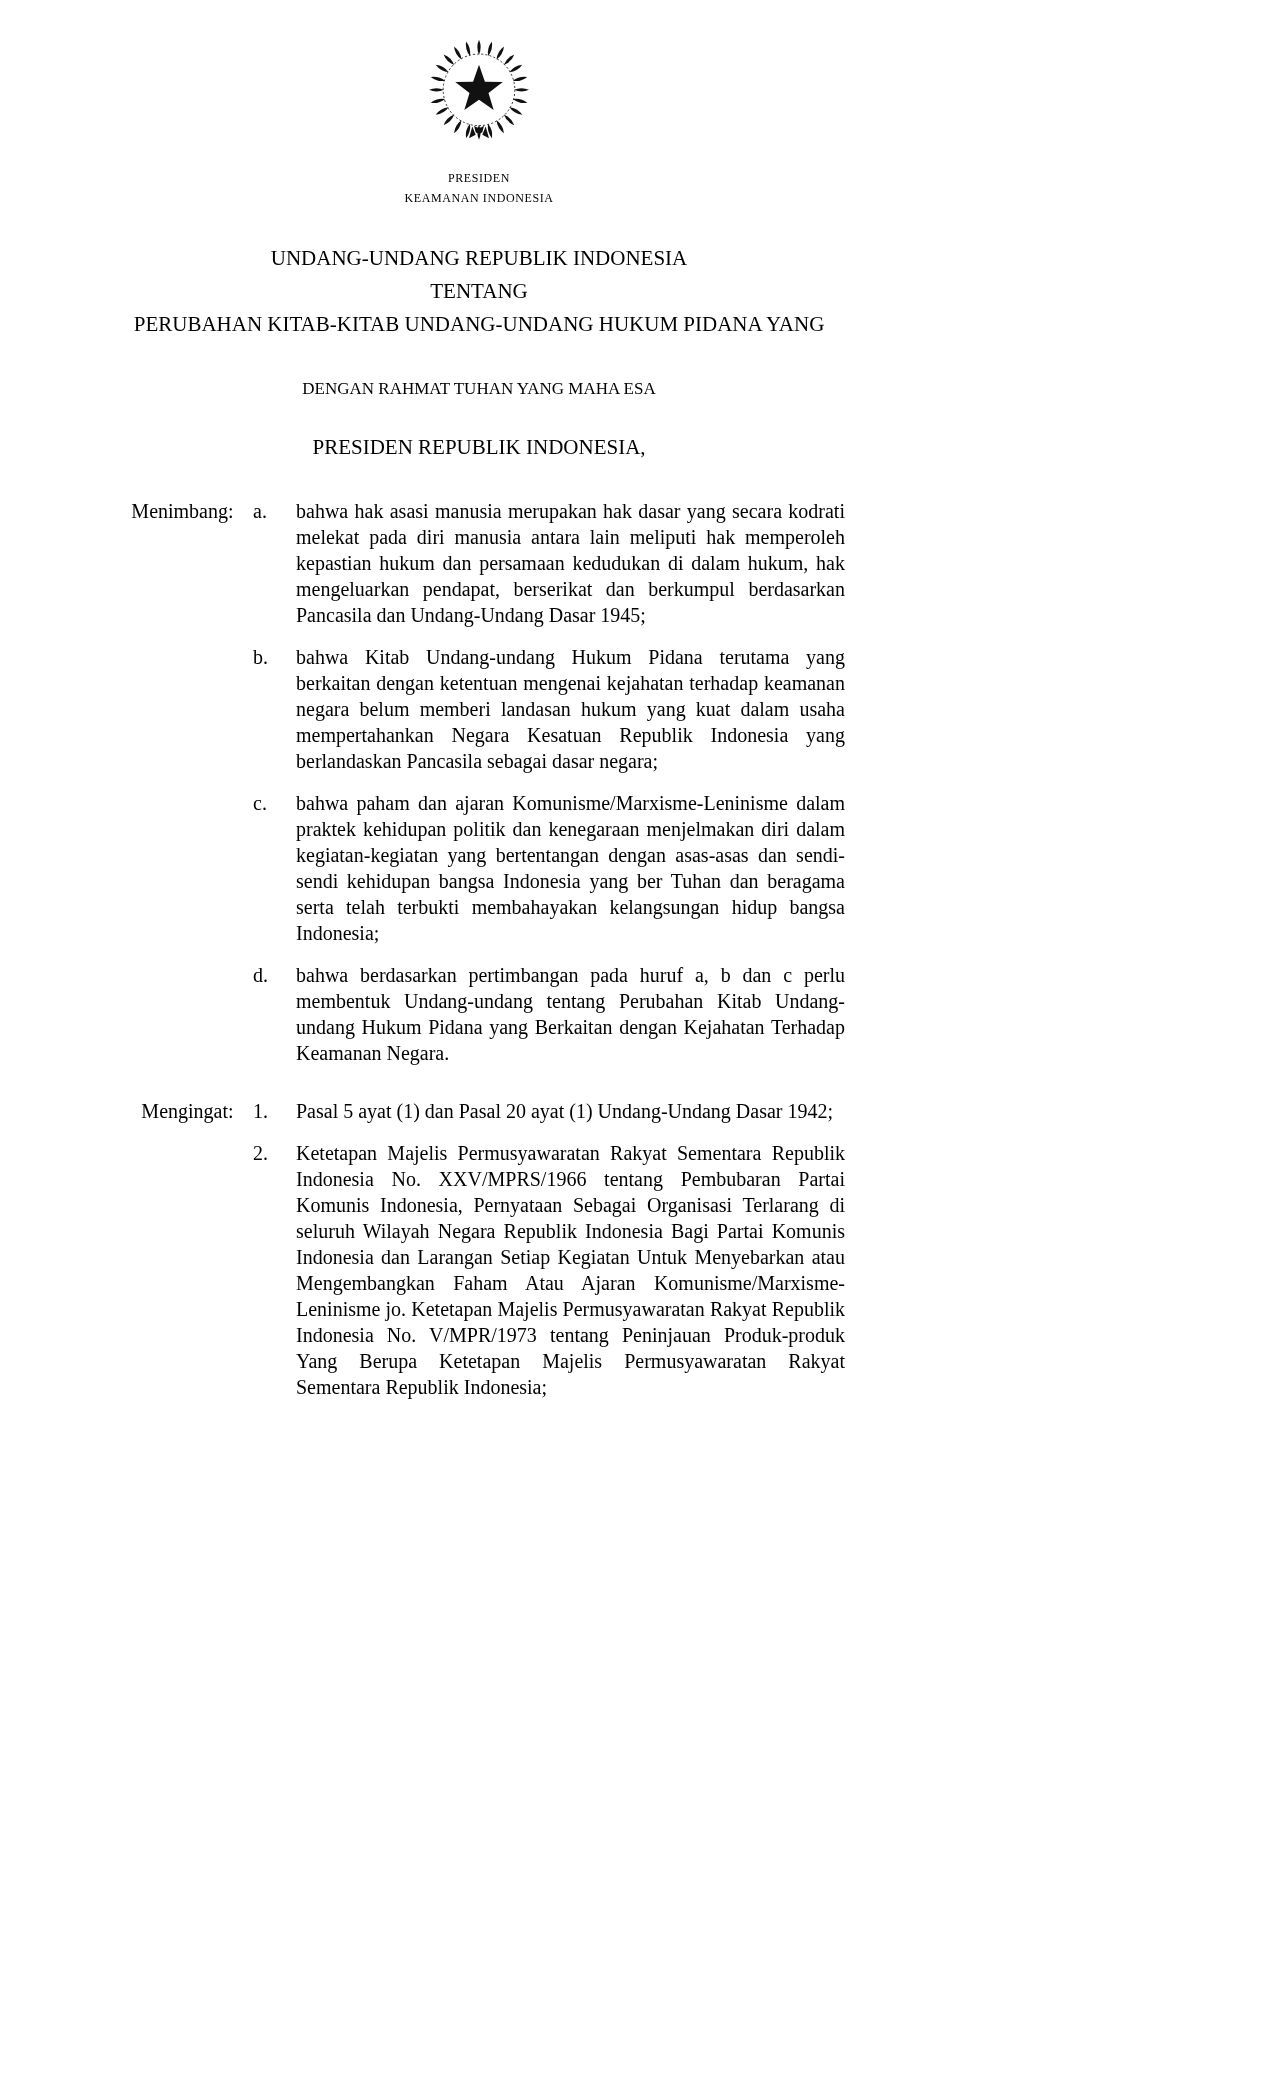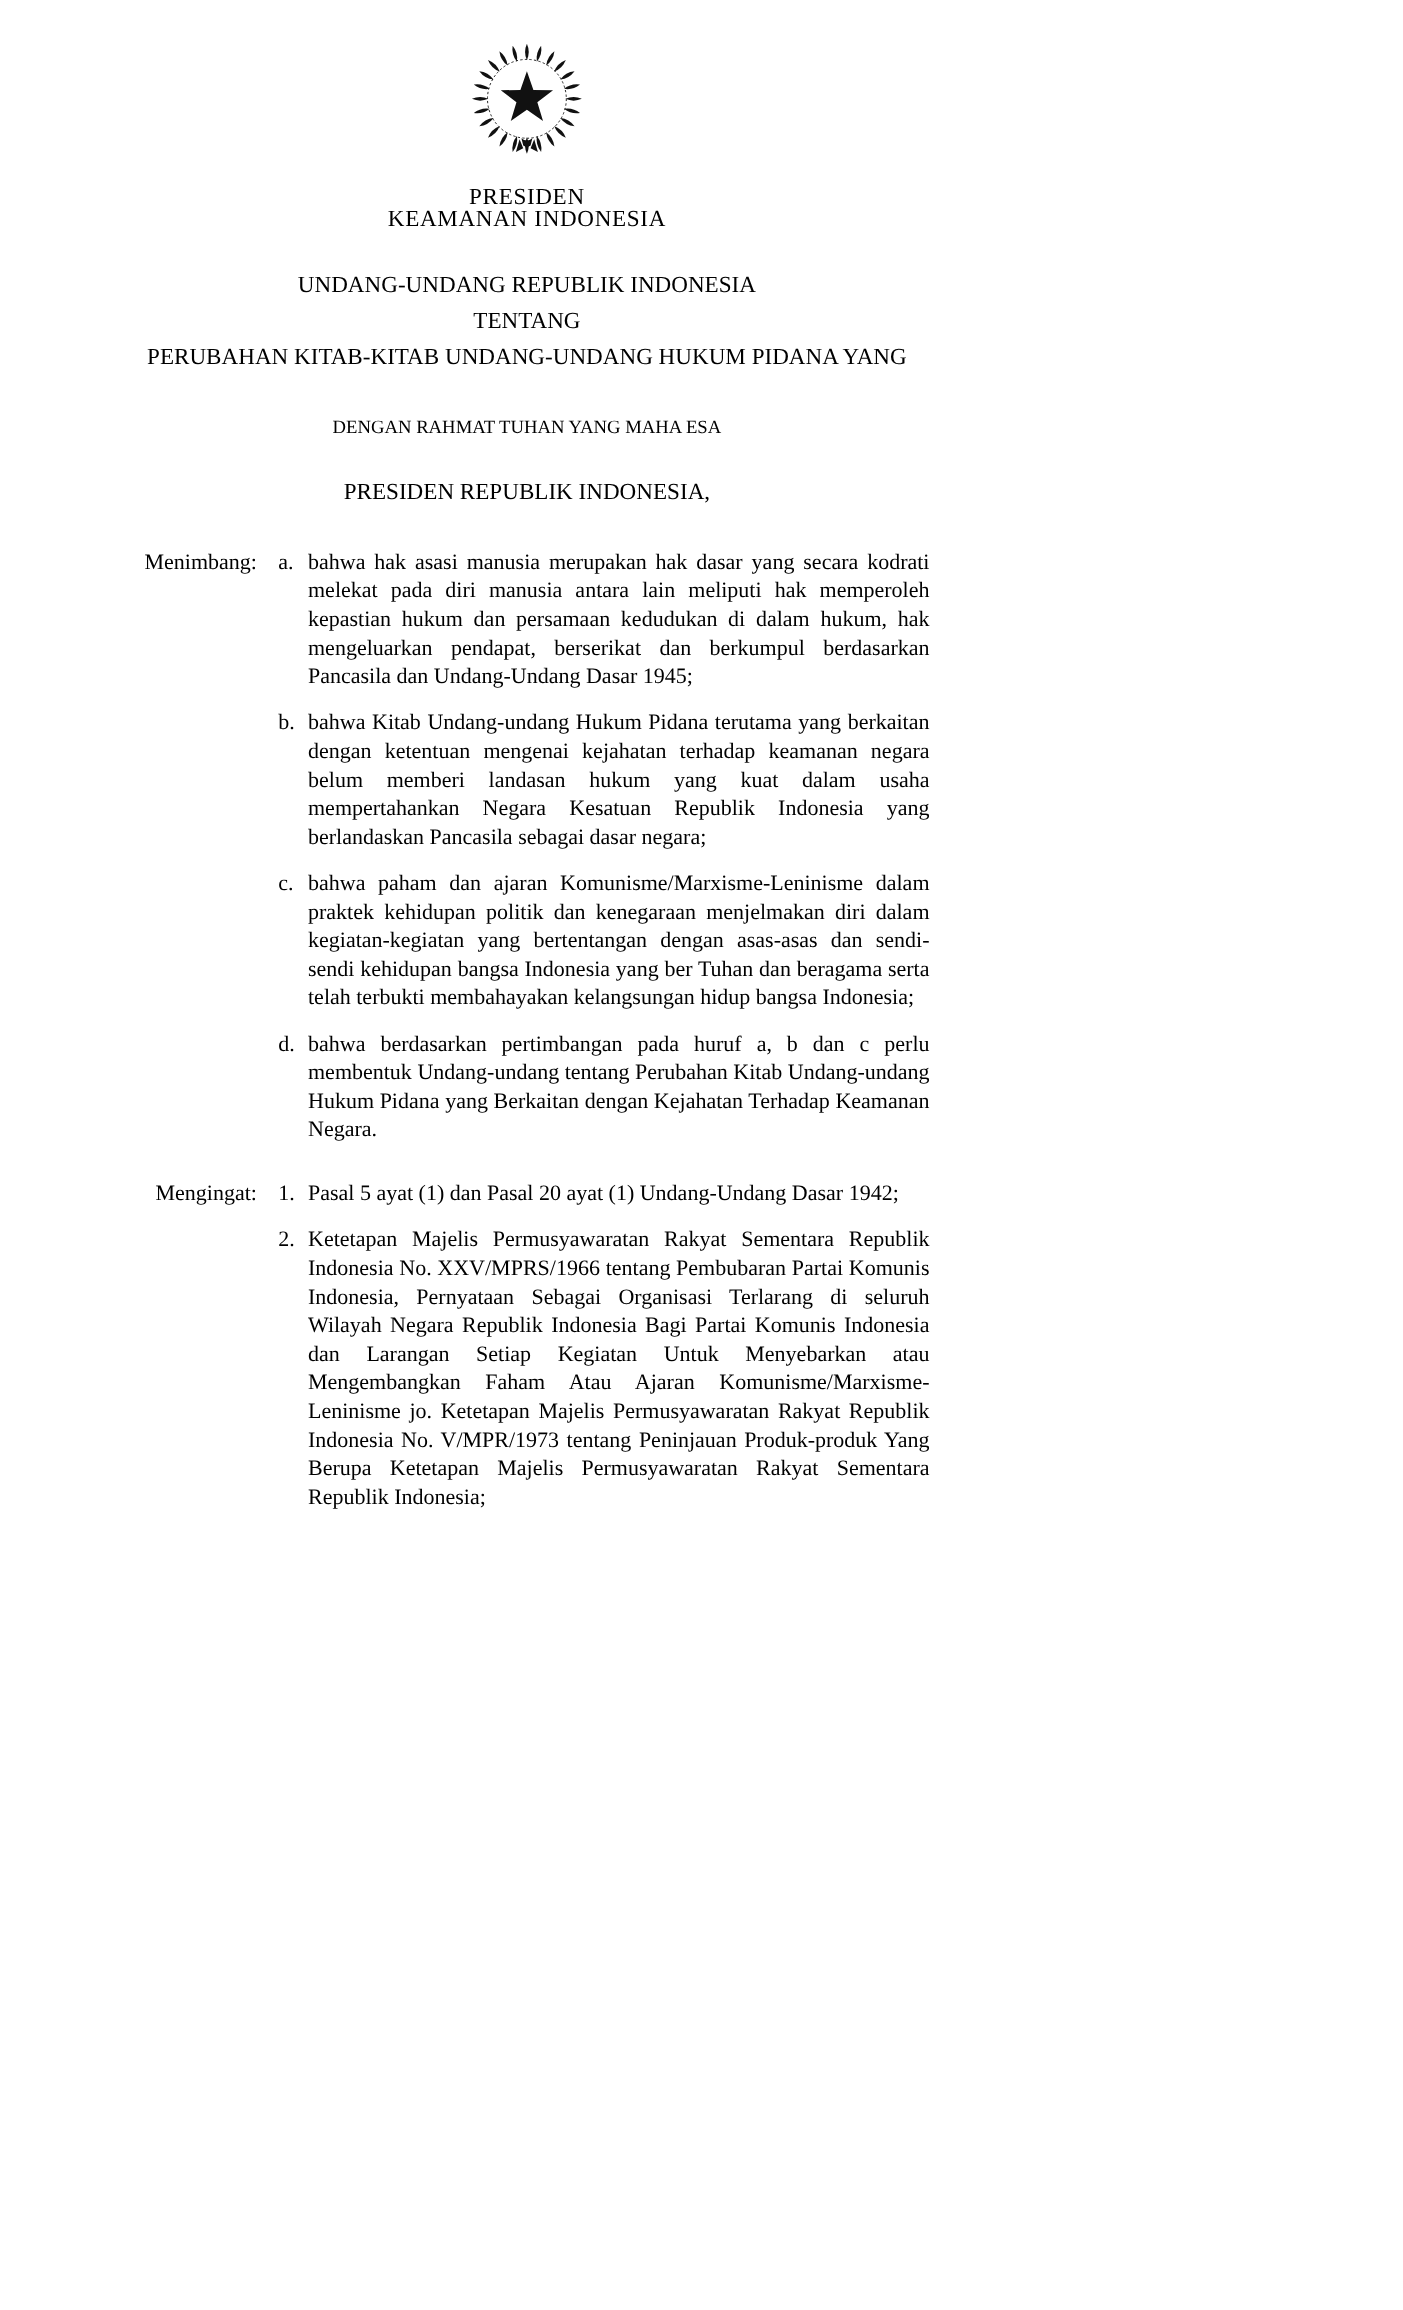--- a/index.html
+++ b/index.html
@@ -19,21 +19,21 @@
   }
   .emblem {
     display: block;
     margin: 0 auto;
     width: 100px;
     height: 126px;
   }
   .agency {
     margin-top: 6px;
     text-align: center;
-    font-size: 21px;
+    font-size: 12px;
     line-height: 20px;
     letter-spacing: 0.6px;
   }
   .title-block {
     margin-top: 34px;
     text-align: center;
     font-size: 21px;
     line-height: 33px;
   }
   .invocation {
@@ -56,21 +56,21 @@
   .section.second { margin-top: 32px; }
   .row {
     display: grid;
     grid-template-columns: 115px 25px 27px 1fr;
     margin-bottom: 16px;
   }
   .row:last-child { margin-bottom: 0; }
   .cl { text-align: right; }
   .cc { text-align: left; }
   .cm { text-align: left; }
-  .ct { text-align: justify; }
+  .ct { text-align: justify; margin-left: 16px; }
 </style>
 </head>
 <body>
 
 <div class="page">
   <div class="content">
 
     <svg class="emblem" viewBox="0 0 120 150" aria-hidden="true">
       <defs>
         <path id="lf" d="M0,0 Q4,-9 0,-18 Q-4,-9 0,0" fill="#111111"></path>

